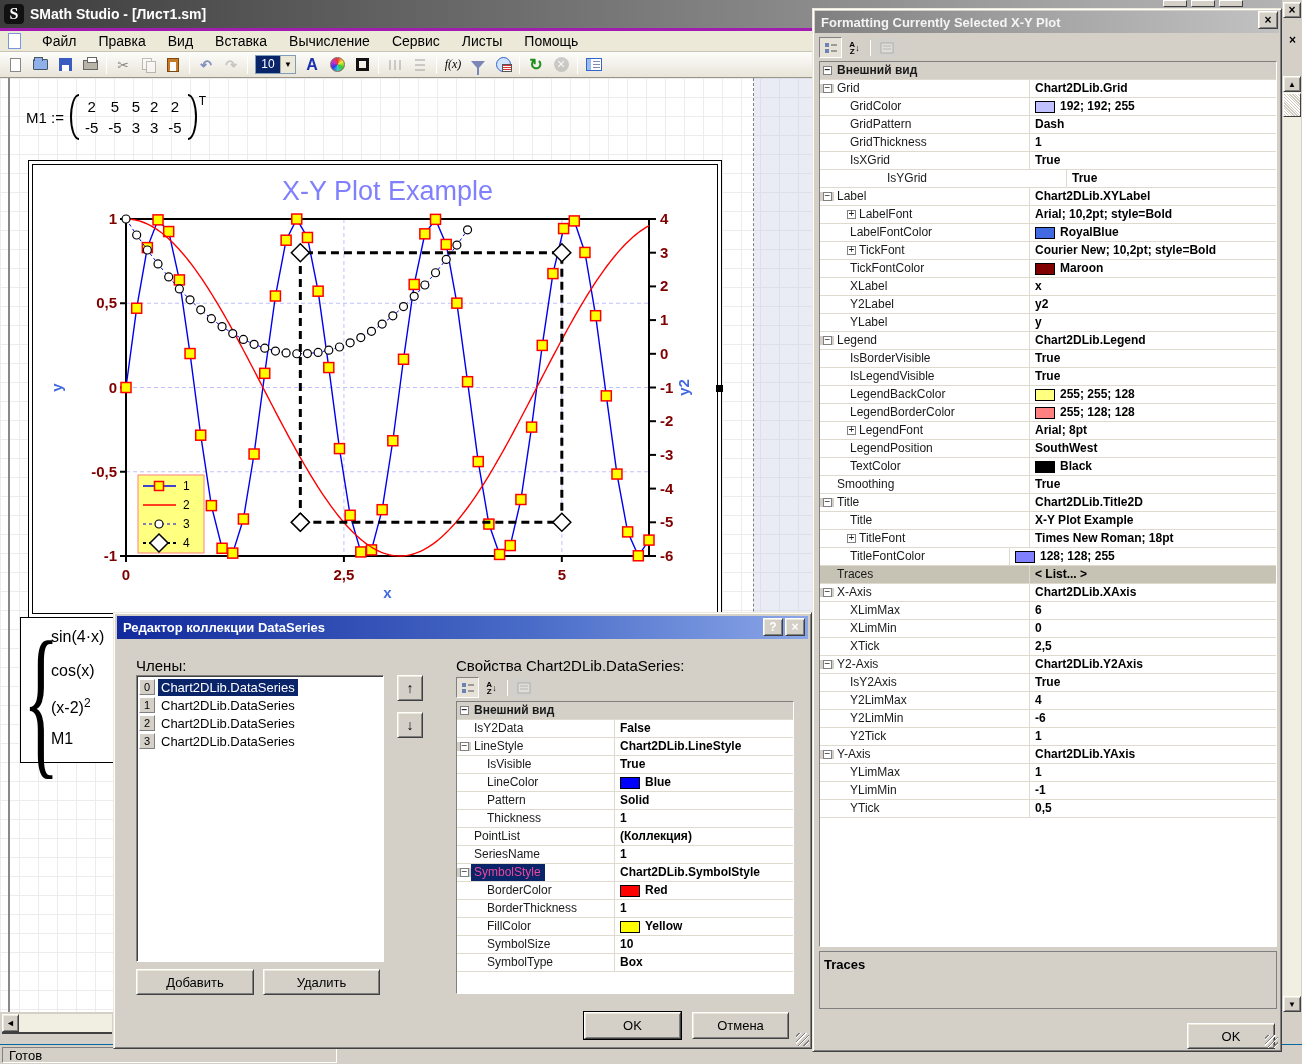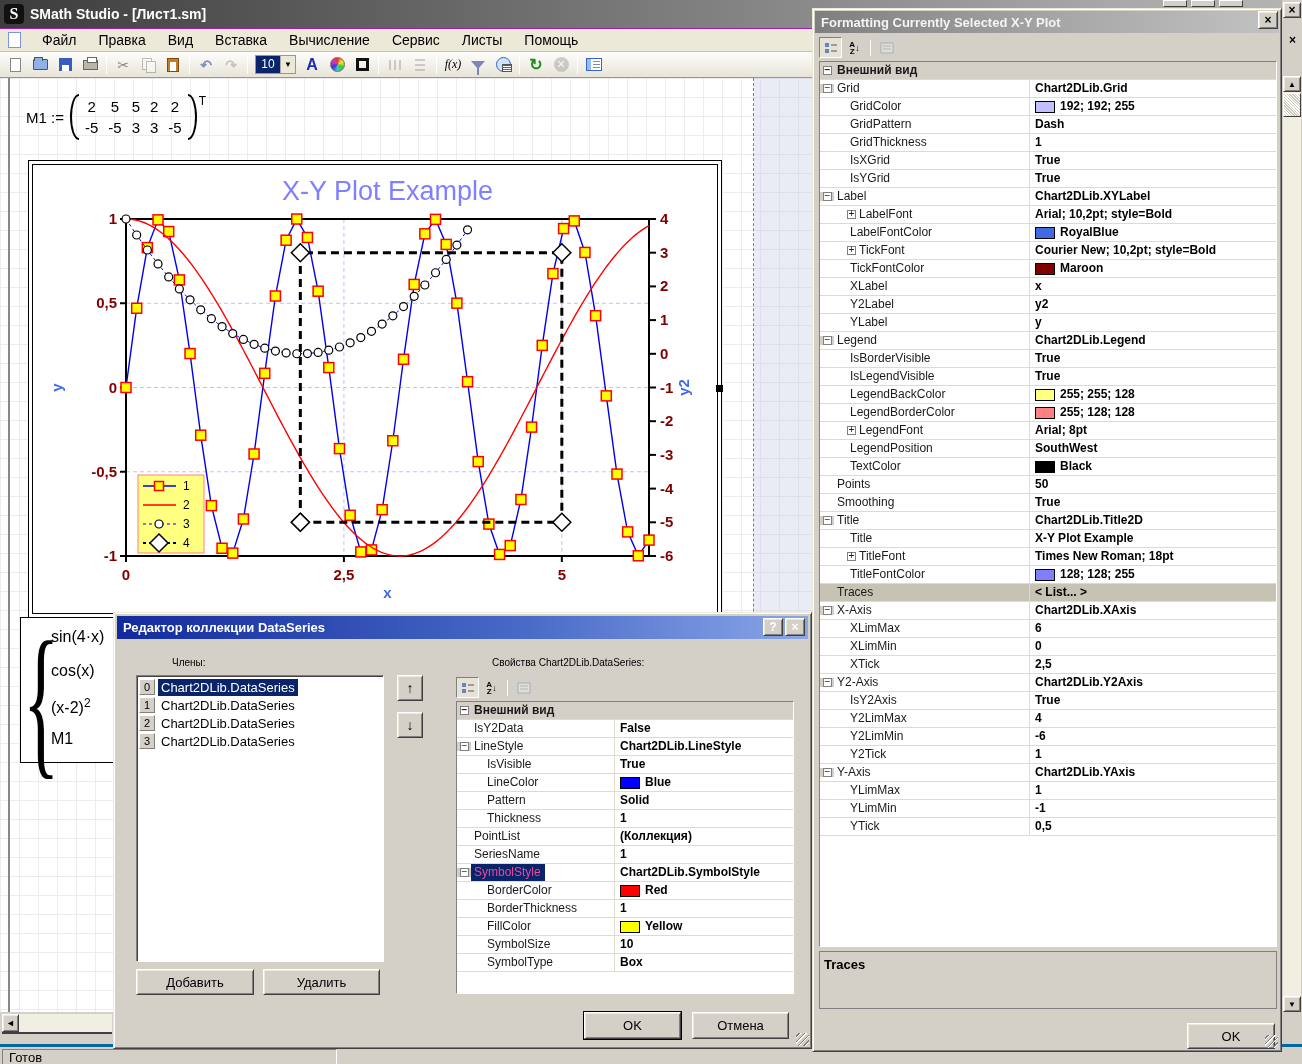--- a/index.html
+++ b/index.html
@@ -7,21 +7,21 @@
   .abs { position:absolute; }
 
   
   #titlebar { left:0; top:0; width:1302px; height:28px;
     background:linear-gradient(90deg,#3c3c3c,#6e6e6e 40%,#a8a8a8 85%,#b4b4b4);
     display:flex; align-items:center; color:#fff; font-weight:bold; font-size:14px; z-index:3;}
   #app-logo { width:20px; height:20px; background:#111; color:#fff; border-radius:4px;
     font-size:16px; font-weight:bold; text-align:center; line-height:20px; margin:0 6px 0 4px;
     font-family:"Liberation Serif",serif;}
   #menubar { left:0; top:28px; width:1302px; height:24px; background:#ece9d8;
-    border-top:1px solid #a21caf; border-bottom:1px solid #c8c4b8; display:flex; align-items:center; z-index:3;}
+    border-top:3px solid #a21caf; border-bottom:1px solid #c8c4b8; display:flex; align-items:center; z-index:3;}
   #menubar .doc-ico { width:13px; height:16px; background:#fff; border:1px solid #7a96df; margin:0 10px 0 8px;}
   #menubar ul { list-style:none; display:flex; }
   #menubar li { padding:3px 11px; font-size:14px; color:#000; cursor:default; }
   #toolbar { left:0; top:52px; width:1302px; height:26px; background:linear-gradient(#fdfdfb,#e8e4d8);
     border-bottom:1px solid #9a968a; display:flex; align-items:center; gap:3px; padding-left:4px; z-index:3;}
   .tbtn { width:22px; height:20px; display:flex; align-items:center; justify-content:center; border:1px solid transparent; }
   .tsep { width:1px; height:18px; background:#b0ac9e; border-right:1px solid #fff; margin:0 2px; }
   .gray { opacity:.45; filter:grayscale(1); }
 
   
@@ -86,21 +86,21 @@
     font-family:"Liberation Serif",serif; transform:scaleX(.45); transform-origin:left; color:#000;}
   .expr-line { position:absolute; left:30px; }
   .expr-line .sup2 { font-size:12px; vertical-align:super; }
 
   
   .w95btn { background:#d4d0c8; border:1px solid; border-color:#fff #404040 #404040 #fff;
     box-shadow:inset 1px 1px 0 #ece9d8, inset -1px -1px 0 #808080;
     display:flex; align-items:center; justify-content:center; font-size:12px; cursor:default;}
   #hscroll { left:2px; top:1014px; width:110px; height:20px; background:#f1efe2; border-bottom:2px solid #404040; display:flex; z-index:4;}
   #hscroll .arrow { width:17px; height:18px; font-size:9px;}
-  #statusbar { left:0; top:1044px; width:1302px; height:20px; background:#d4d0c8; border-top:3px solid #0369a1; z-index:4; font-size:13px;}
+  #statusbar { left:0; top:1044px; width:1302px; height:20px; background:#d4d0c8; border-top:1px solid #0369a1; z-index:4; font-size:13px;}
   #status-panel { position:absolute; left:2px; top:2px; width:335px; height:16px;
     border:1px solid; border-color:#808080 #fff #fff #808080; padding-left:6px; line-height:15px;}
 
   #right-strip { left:1282px; top:0; width:20px; height:1044px; background:#d4d0c8; z-index:5;}
   #main-close { position:absolute; left:1px; top:2px; width:18px; height:16px; font-weight:bold;}
   #doc-close { position:absolute; left:4px; top:34px; width:13px; height:13px; font-size:12px; font-weight:bold; text-align:center; line-height:13px;}
   #vscroll { position:absolute; left:1px; top:76px; width:18px; height:936px; background:#f1efe2;}
   #vscroll .arrow { width:18px; height:16px; font-size:8px;}
   #vscroll-thumb { position:absolute; left:0; top:17px; width:18px; height:24px;
     background:repeating-linear-gradient(45deg,#fff 0 1px,#cfcabe 1px 2px);
@@ -109,21 +109,21 @@
 
   
   #dialog { left:113px; top:612px; width:699px; height:437px; background:#d4d0c8;
     border:1px solid; border-color:#ece9d8 #404040 #404040 #ece9d8;
     box-shadow:inset 1px 1px 0 #fff, inset -1px -1px 0 #808080; z-index:10;}
   .dlg-title { position:absolute; left:3px; top:3px; right:3px; height:23px;
     background:linear-gradient(90deg,#122a9c,#4a6cc8 60%,#8aa6e8);
     color:#fff; font-weight:bold; font-size:13px; display:flex; align-items:center; padding-left:6px;}
   .dlg-title .tbuttons { position:absolute; right:3px; top:2px; display:flex; gap:2px;}
   .dlg-title .tb { width:20px; height:18px; font-size:12px; font-weight:bold;}
-  .dlg-label { position:absolute; font-size:10px;margin-left:36px; }
+  .dlg-label { position:absolute; font-size:15px; }
   #members-list { position:absolute; left:22px; top:62px; width:248px; height:287px; background:#fff;
     border:1px solid; border-color:#808080 #fff #fff #808080; box-shadow:inset 1px 1px 0 #404040; padding:2px; overflow:hidden;}
   .mem-row { display:flex; height:18px; align-items:center; font-size:13px; }
   .mem-idx { width:16px; height:16px; background:#d4d0c8; border:1px solid; border-color:#fff #808080 #808080 #fff;
     font-size:11px; text-align:center; line-height:14px; margin-right:3px; flex:none;}
   .mem-label { padding:0 3px; line-height:17px; white-space:nowrap;}
   .mem-sel { background:#0a246a; color:#fff; }
   #btn-up { left:283px; top:62px; width:26px; height:26px; font-size:14px; font-weight:bold;}
   #btn-down { left:283px; top:99px; width:26px; height:26px; font-size:14px; font-weight:bold;}
   #btn-add { left:22px; top:356px; width:118px; height:26px; font-size:13px;}
@@ -778,21 +778,21 @@
         <div class="pg-name" style="width: 210px;">
           <span class="pg-gutter"></span>
           <span class="ind"></span>
           <span class="nametext">IsXGrid</span>
         </div>
         <div class="pg-val">
           <span>True</span>
         </div>
       </div>
       <div class="pg-row">
-        <div class="pg-name" style="width: 210px;">
+        <div class="pg-name" style="width: 210px; margin-left: 37px;">
           <span class="pg-gutter"></span>
           <span class="ind"></span>
           <span class="nametext">IsYGrid</span>
         </div>
         <div class="pg-val">
           <span>True</span>
         </div>
       </div>
       <div class="pg-row">
         <div class="pg-name" style="width: 210px;">
@@ -960,29 +960,20 @@
           <span class="nametext">TextColor</span>
         </div>
         <div class="pg-val">
           <span class="swatch" style="background: rgb(0, 0, 0);"></span>
           <span>Black</span>
         </div>
       </div>
       <div class="pg-row">
         <div class="pg-name" style="width: 210px;">
           <span class="pg-gutter"></span>
-          <span class="nametext">Points</span>
-        </div>
-        <div class="pg-val">
-          <span>50</span>
-        </div>
-      </div>
-      <div class="pg-row">
-        <div class="pg-name" style="width: 210px;">
-          <span class="pg-gutter"></span>
           <span class="nametext">Smoothing</span>
         </div>
         <div class="pg-val">
           <span>True</span>
         </div>
       </div>
       <div class="pg-row">
         <div class="pg-name" style="width: 210px;">
           <span class="pg-gutter">
             <span class="exp">−</span>
@@ -1008,21 +999,21 @@
           <span class="pg-gutter"></span>
           <span class="ind"></span>
           <span class="exp">+</span>
           <span class="nametext">TitleFont</span>
         </div>
         <div class="pg-val">
           <span>Times New Roman; 18pt</span>
         </div>
       </div>
       <div class="pg-row">
-        <div class="pg-name" style="width: 210px;">
+        <div class="pg-name" style="width: 190px;">
           <span class="pg-gutter"></span>
           <span class="ind"></span>
           <span class="nametext">TitleFontColor</span>
         </div>
         <div class="pg-val">
           <span class="swatch" style="background: rgb(128, 128, 255);"></span>
           <span>128; 128; 255</span>
         </div>
       </div>
       <div class="pg-row rowsel-gray">

